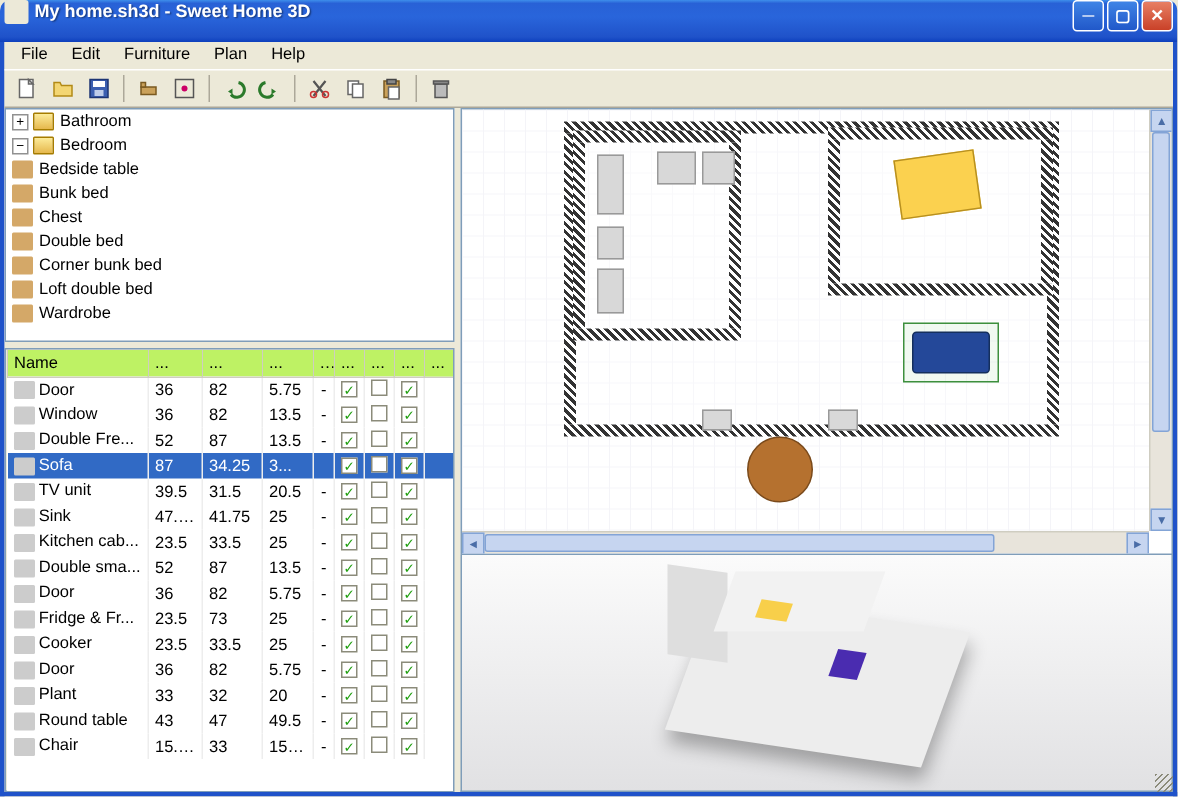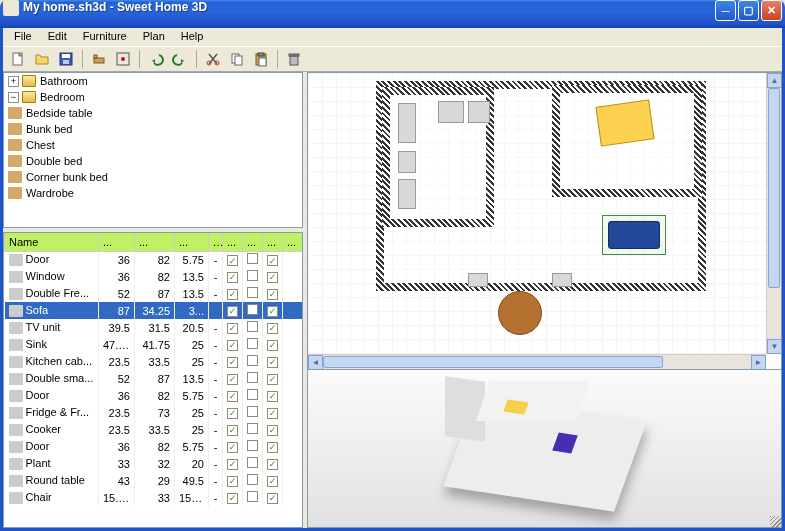--- a/index.html
+++ b/index.html
@@ -31,21 +31,21 @@
 .folder-icon { width: 14px; height: 12px; background: linear-gradient(to bottom, #fceb99, #e6b84d); border: 1px solid #a67c00; border-radius: 1px; margin-right: 4px; }
 .furn-icon { width: 14px; height: 12px; background: #d4a868; margin-right: 4px; border-radius: 1px; }
 .indent-2 { }
 
 .vsplit { height: 4px; background: #ece9d8; cursor: row-resize; }
 
 .table-pane { flex: 1; background: white; border: 1px solid #7f9db9; overflow: auto; position: relative; }
 .tbl { width: 100%; border-collapse: collapse; table-layout: fixed; }
 .tbl th { background: #bef264; border: 1px solid #cfcdc1; border-top: none; height: 18px; font-weight: normal; text-align: left; padding: 0 4px; overflow: hidden; white-space: nowrap; text-overflow: ellipsis; position: sticky; top: 0; }
 .tbl td { border-right: 1px solid #ededed; height: 17px; padding: 0 4px; overflow: hidden; white-space: nowrap; text-overflow: ellipsis; }
-.tbl td.num { text-align: right; margin-left: 48px; }
+.tbl td.num { text-align: left; margin-left: 48px; }
 .tbl td.ic { text-align: center; padding: 0 2px; }
 .tbl tr.selected td { background: #316ac5; color: white; }
 .row-icon { width: 14px; height: 12px; background: #ccc; display: inline-block; vertical-align: middle; margin-right: 3px; border-radius: 1px; }
 .chk { width: 11px; height: 11px; border: 1px solid #8b8b7a; display: inline-flex; align-items: center; justify-content: center; font-size: 9px; color: #22a011; background: white; }
 
 .plan-pane { flex: 1; background: white; border: 1px solid #7f9db9; position: relative; overflow: hidden; }
 .plan-grid { position: absolute; inset: 0 15px 15px 0; background-image: linear-gradient(to right, #f4f4f8 1px, transparent 1px), linear-gradient(to bottom, #f4f4f8 1px, transparent 1px); background-size: 14px 14px; }
 .room { position: absolute; border: 8px solid; border-image: repeating-linear-gradient(45deg, #333 0 2px, #fff 2px 4px) 8; background: rgba(255,255,255,0.3); }
 .obj { position: absolute; }
 .bed { background: #fbd14f; border: 1px solid #b89020; }
@@ -191,20 +191,24 @@
             <div class="furn-icon"></div>
             <span>Chest</span>
           </div>
           <div class="tree-item indent-2">
             <div class="furn-icon"></div>
             <span>Double bed</span>
           </div>
           <div class="tree-item indent-2">
             <div class="furn-icon"></div>
             <span>Corner bunk bed</span>
+          </div>
+          <div class="tree-item indent-2">
+            <div class="furn-icon"></div>
+            <span>Loft double bed</span>
           </div>
           <div class="tree-item indent-2">
             <div class="furn-icon"></div>
             <span>Wardrobe</span>
           </div>
         </div>
 
       <div class="vsplit"></div>
 
       <div class="table-pane">
@@ -373,21 +377,21 @@
                 <td class="num">20</td>
                 <td class="ic">-</td>
                 <td class="ic"><span class="chk">✓</span></td>
                 <td class="ic"><span class="chk"></span></td>
                 <td class="ic"><span class="chk">✓</span></td>
                 <td class="ic"></td>
               </tr>
               <tr>
                 <td><span class="row-icon"></span>Round table</td>
                 <td class="num">43</td>
-                <td class="num">29</td>
+                <td class="num">47</td>
                 <td class="num">49.5</td>
                 <td class="ic">-</td>
                 <td class="ic"><span class="chk">✓</span></td>
                 <td class="ic"><span class="chk"></span></td>
                 <td class="ic"><span class="chk">✓</span></td>
                 <td class="ic"></td>
               </tr>
               <tr>
                 <td><span class="row-icon"></span>Chair</td>
                 <td class="num">15.75</td>

